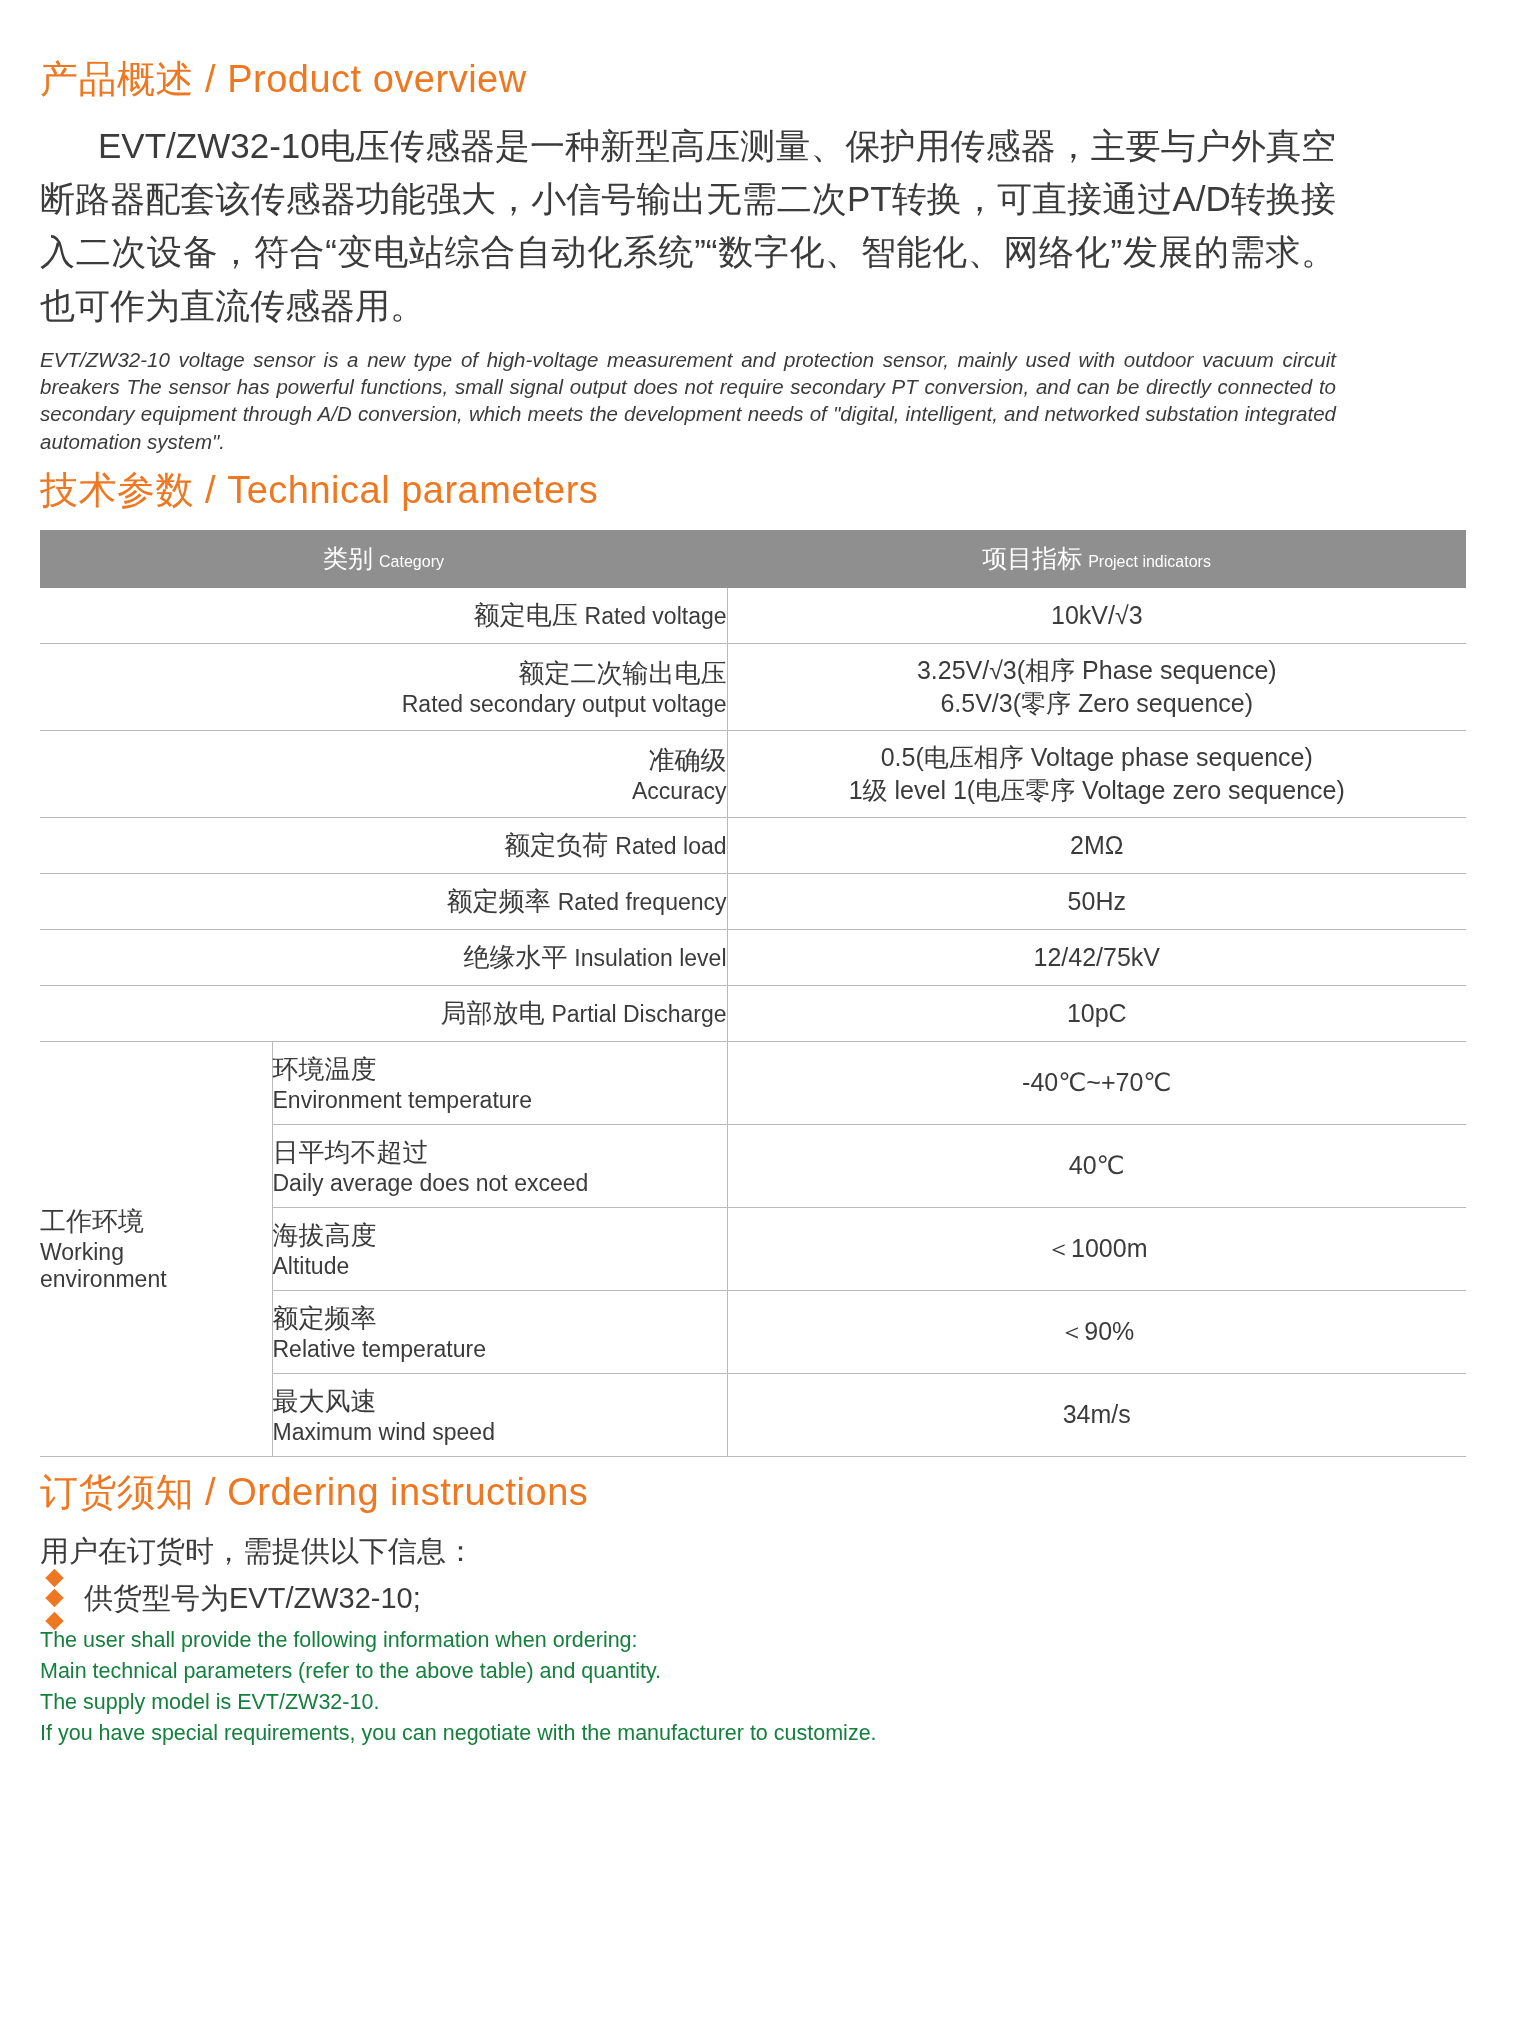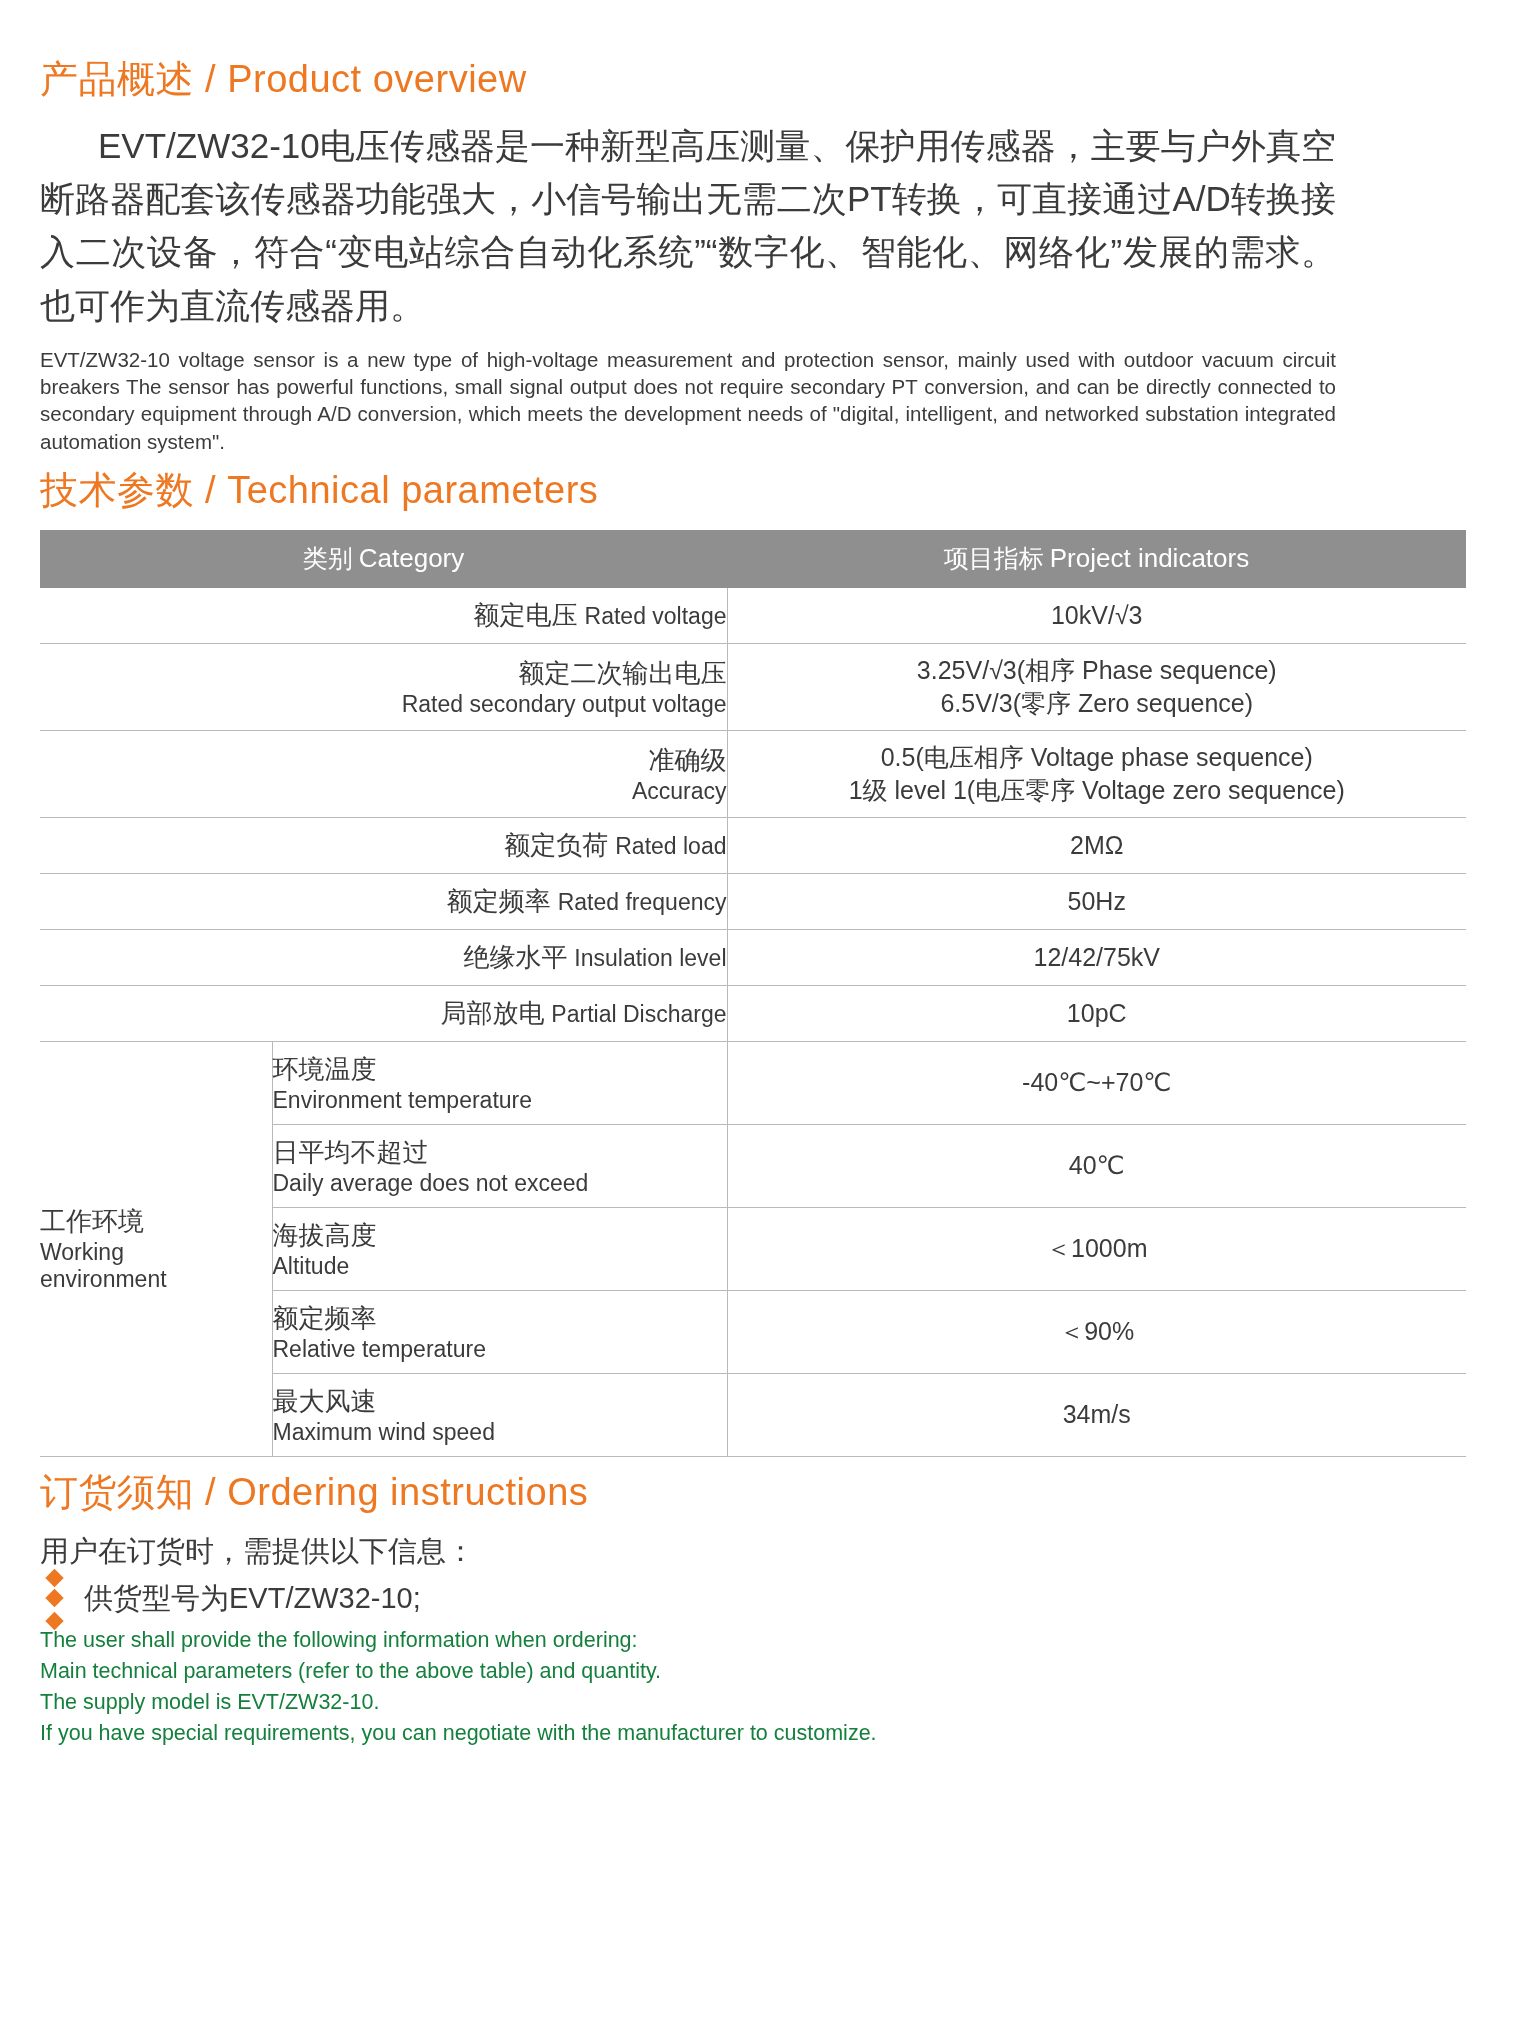--- a/index.html
+++ b/index.html
@@ -33,20 +33,21 @@
     text-indent: 58px;
     margin: 0 0 14px 0;
     text-align: justify;
   }
   .en-para {
     font-size: 20.5px;
     line-height: 1.33;
     color: #3b3b3b;
     margin: 0 0 4px 0;
     text-align: justify;
+    font-style: italic;
   }
   
   table.spec {
     border-collapse: collapse;
     width: 1426px;
     margin-top: 4px;
     margin-bottom: 8px;
     table-layout: fixed;
   }
   table.spec th {
@@ -55,21 +56,21 @@
     font-weight: normal;
     height: 56px;
     vertical-align: middle;
     font-size: 24px;
     border: none;
   }
   table.spec th .cn {
     font-size: 25px;
   }
   table.spec th .en {
-    font-size: 26px;
+    font-size: 16px;
     padding-left: 6px;
   }
   table.spec td {
     border-bottom: 1px solid #b9b9b9;
     vertical-align: middle;
     font-size: 25px;
     color: #3b3b3b;
     padding: 10px 0;
   }
   td.lbl {

